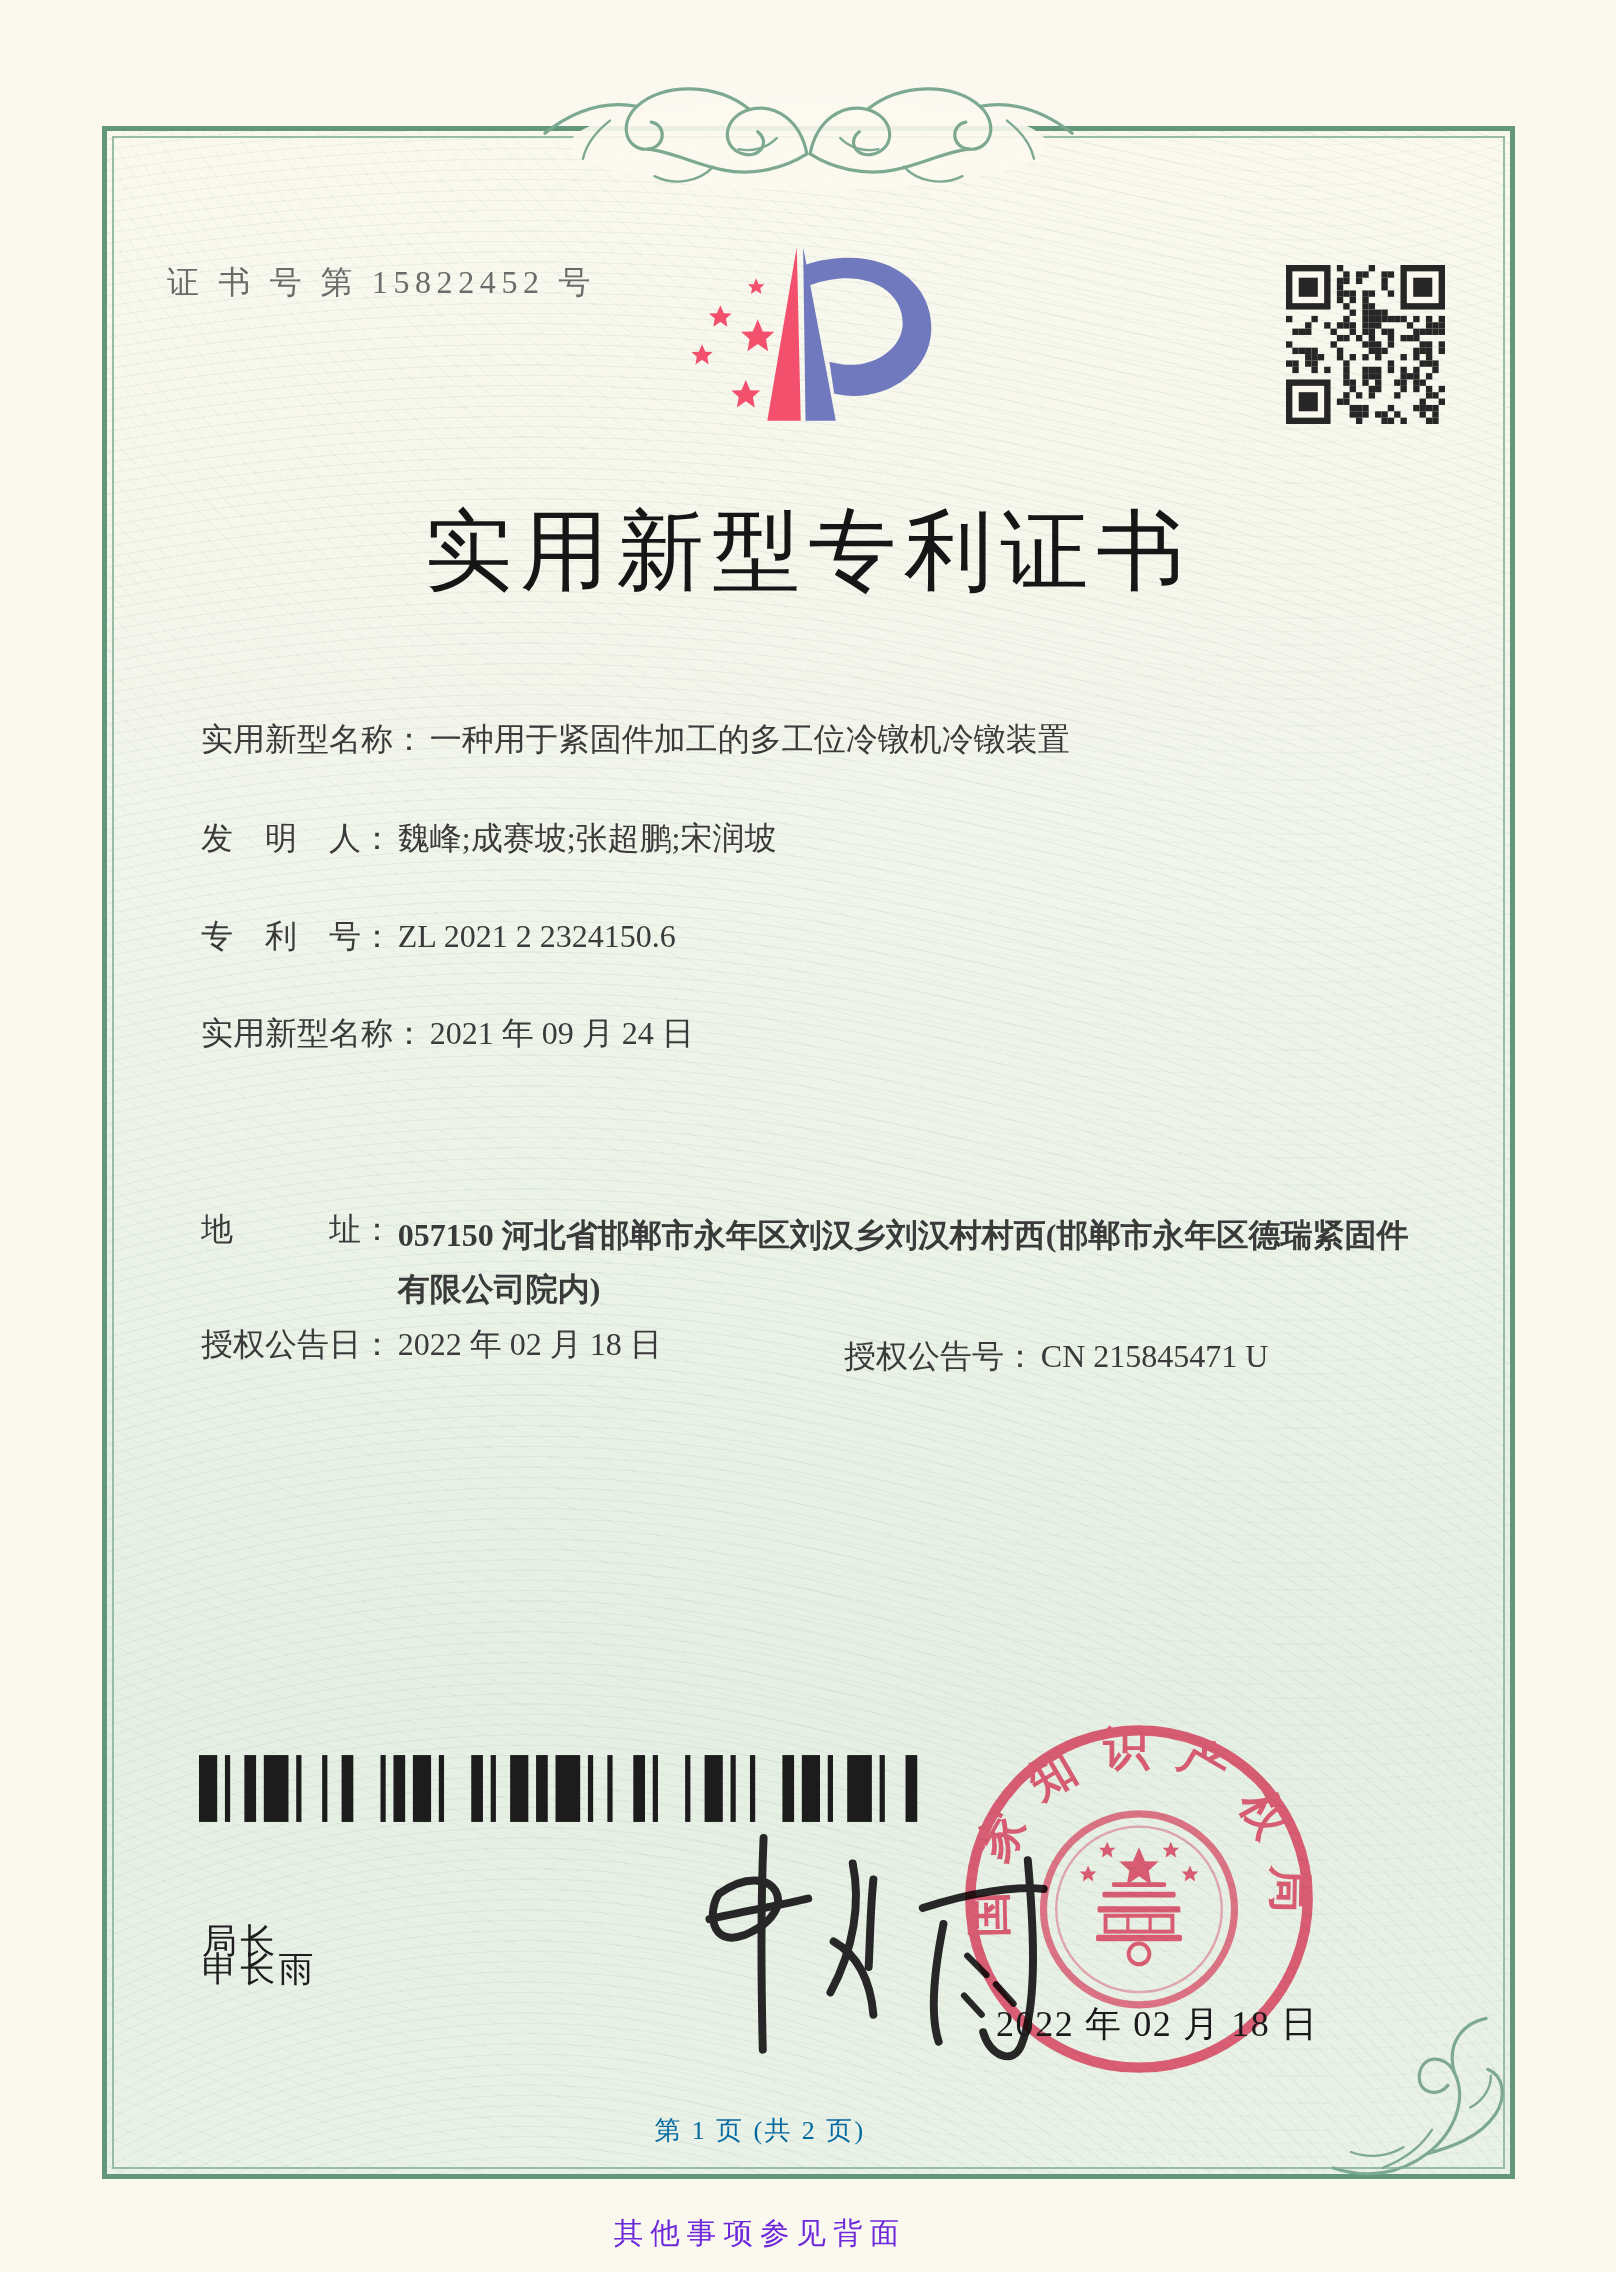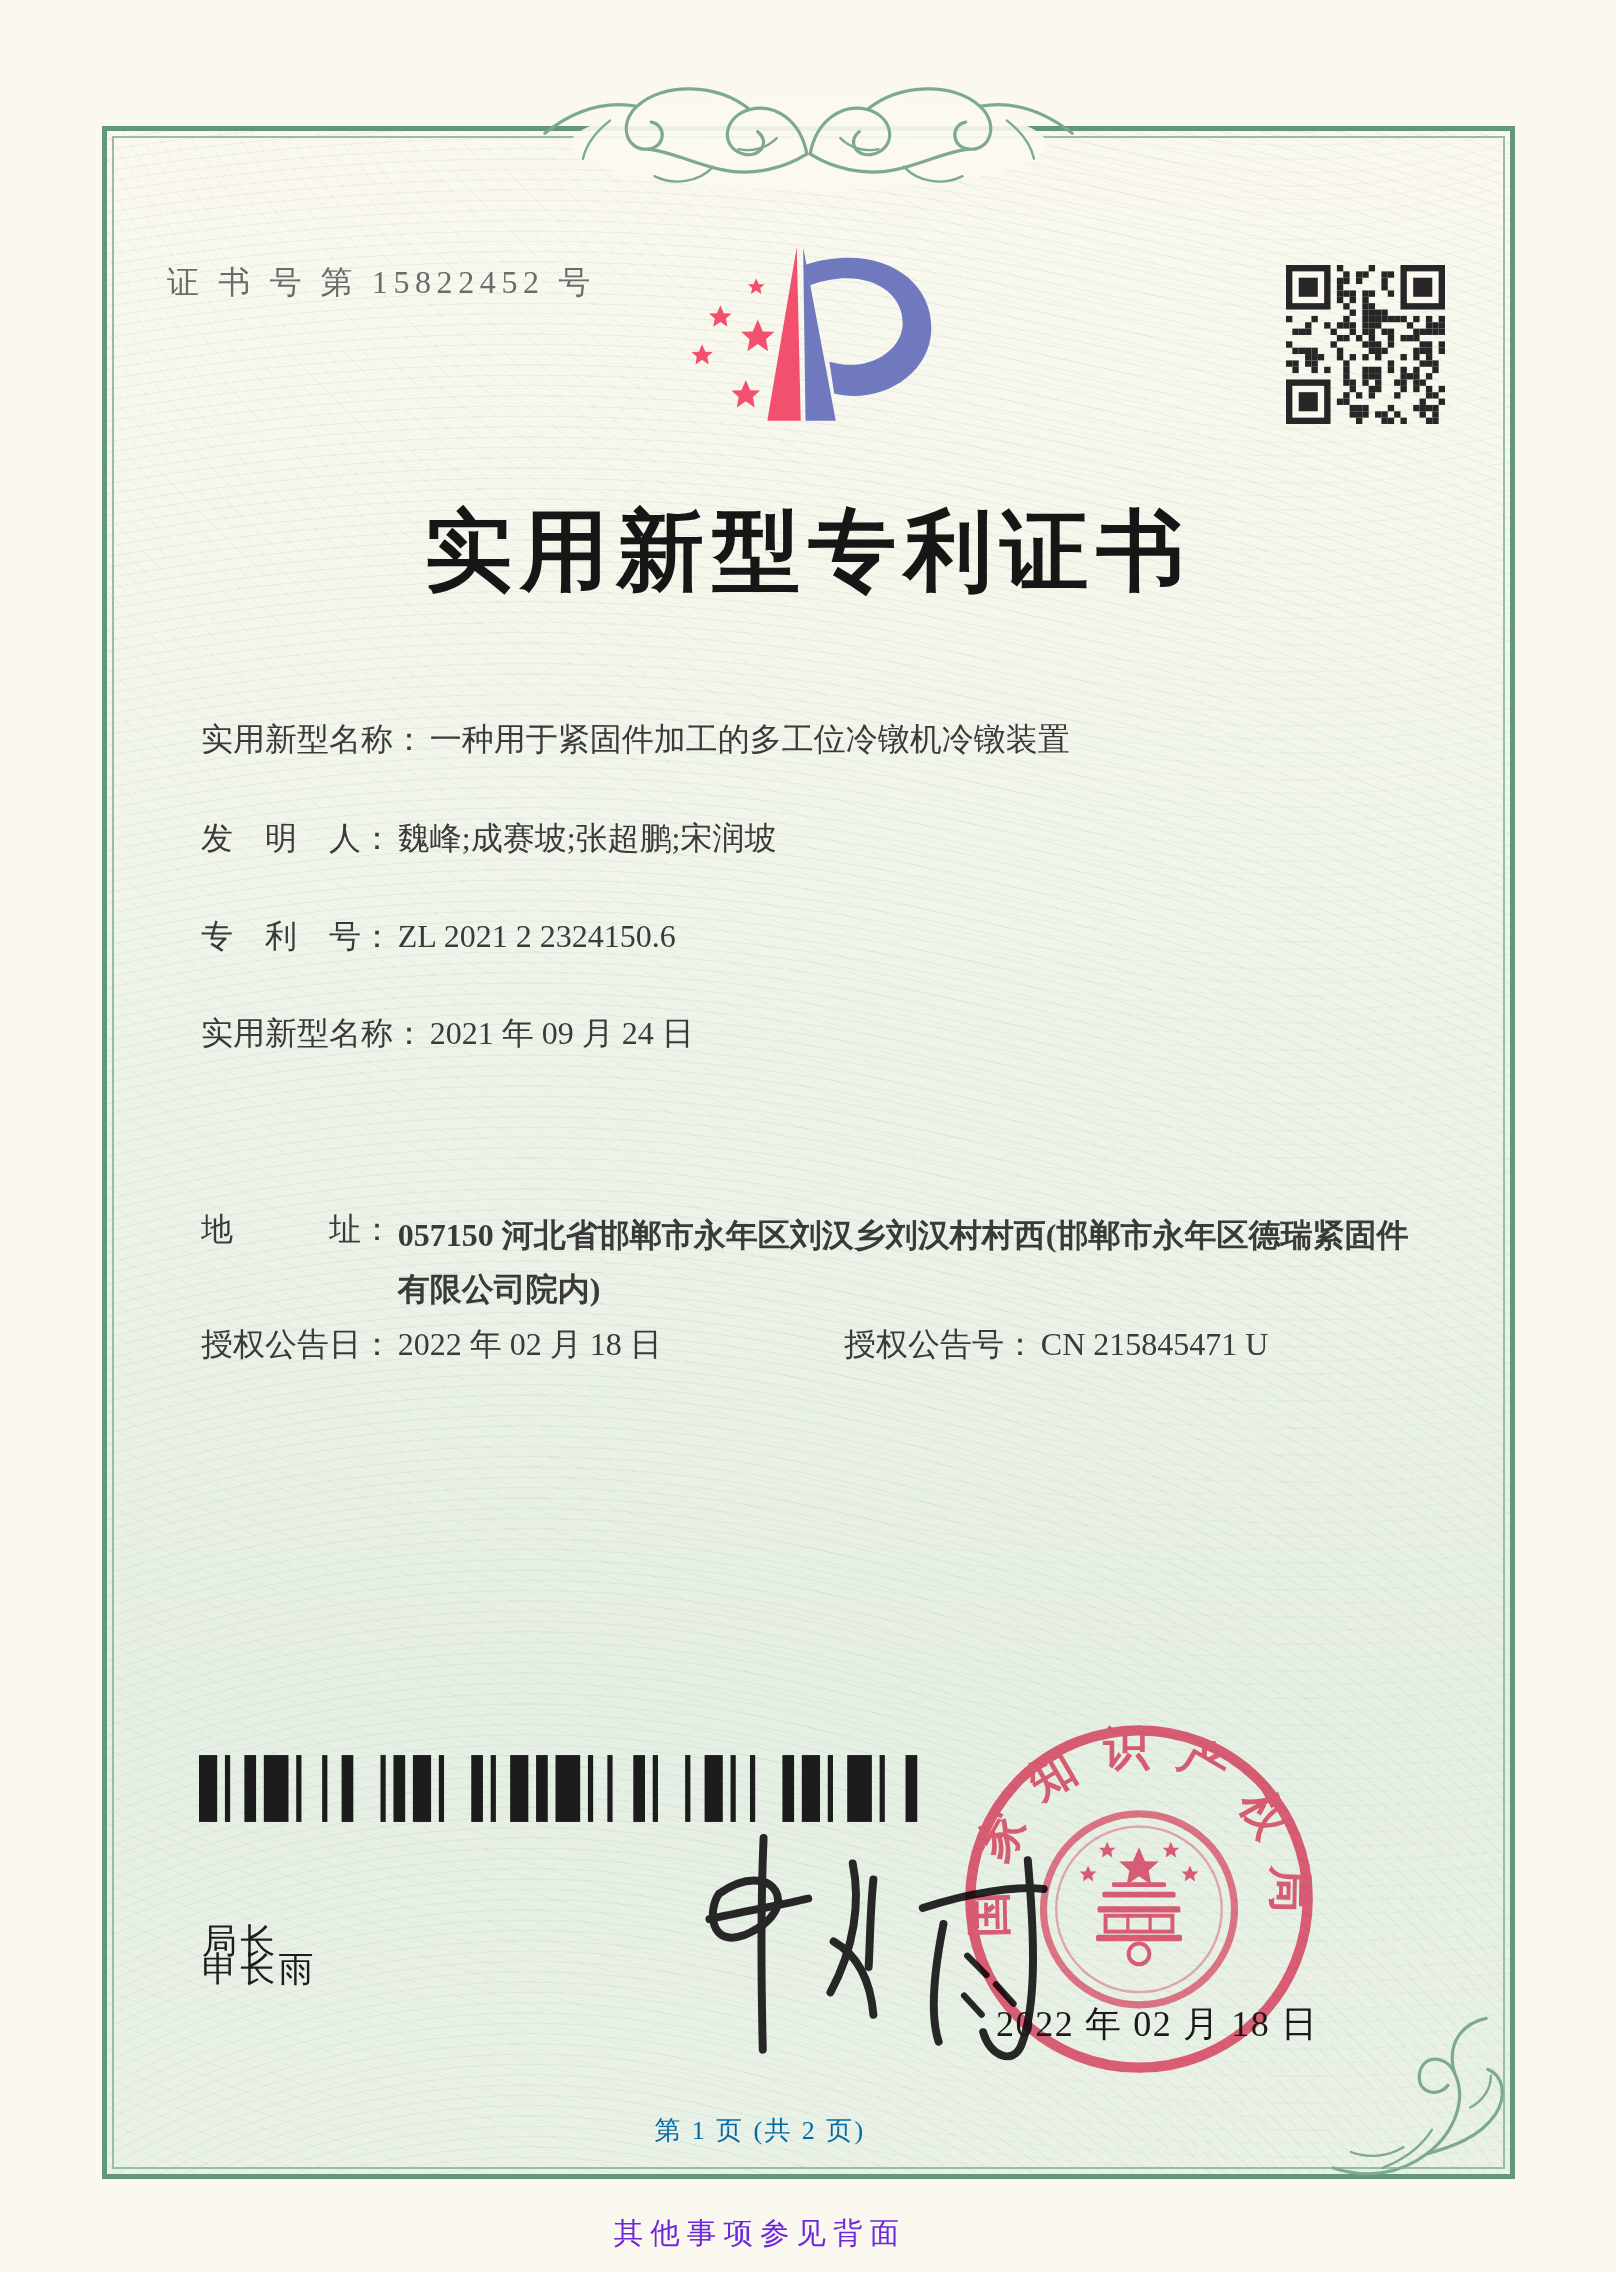--- a/index.html
+++ b/index.html
@@ -17,26 +17,26 @@
       repeating-radial-gradient(circle at 30% 135%, rgba(110,160,130,.09) 0 1.2px, rgba(0,0,0,0) 1.2px 10.3px),
       repeating-radial-gradient(circle at 85% -35%, rgba(110,160,130,.06) 0 1.2px, rgba(0,0,0,0) 1.2px 13.5px),
       linear-gradient(180deg,#fbf9ef 0%,#f5f6ec 22%,#edf3e9 48%,#e6efe4 78%,#eaf2e7 100%);
   }
   .frame::before{
     content:"";position:absolute;inset:4.8px;border:2.4px solid #98bda6;
   }
   .orn{position:absolute;pointer-events:none;}
   .abs{position:absolute;}
   .cert-no{left:167px;top:261px;font-size:32px;letter-spacing:5.6px;color:#6b6b6b;}
-  .title{left:12.7px;top:492px;width:1591px;text-align:center;font-size:88px;font-weight:bold;
+  .title{left:12.7px;top:492px;width:1591px;text-align:center;font-size:88px;font-weight:normal;
          letter-spacing:8px;color:#161616;}
   .frow{position:absolute;left:201px;font-size:32px;color:#3a3a3a;white-space:nowrap;}
   .frow .fvalue{margin-left:4.8px;}
   .addrv{display:inline-block;vertical-align:top;white-space:normal;width:1019px;line-height:54px;font-weight:bold;}
-  .grant2{position:absolute;left:643px;top:0;}
+  .grant2{position:absolute;left:643px;top:12px;}
   .paras{left:183px;top:1353px;width:1259px;font-size:32px;line-height:51px;color:#323232;
          text-align:justify;}
   .paras p{margin:0;text-indent:2em;}
   .director{font-family:"Liberation Sans", sans-serif;font-size:35px;color:#1d1d1d;letter-spacing:3.2px;}
   .seal-date{left:996px;top:2000px;font-size:36px;color:#191919;letter-spacing:1.6px;}
   .center-band{left:0;width:1520px;text-align:center;}
   .pfoot{top:2113px;font-size:26px;color:#0369a1;letter-spacing:2.4px;}
   .bnote{top:2214px;font-size:29.4px;color:#6d28d9;letter-spacing:7.2px;}
   svg{display:block;}
   .sealwrap{mix-blend-mode:multiply;opacity:.94;}

